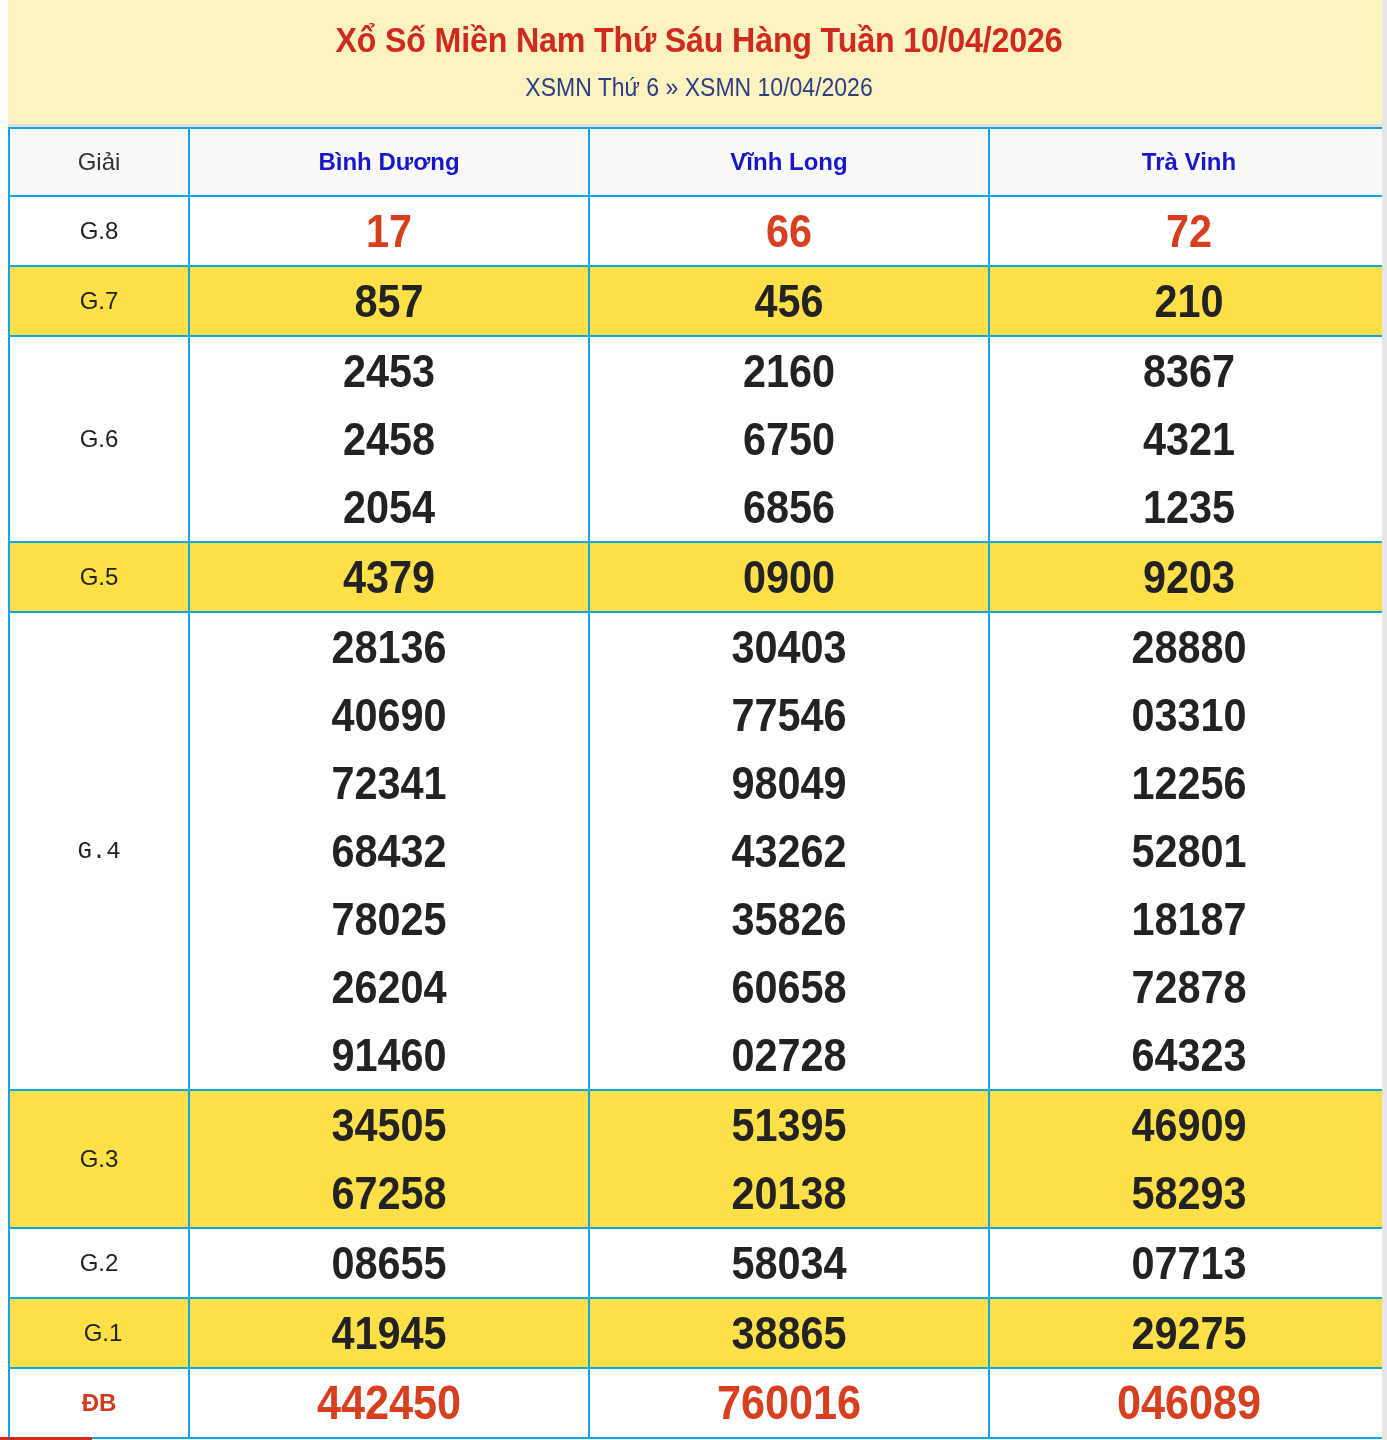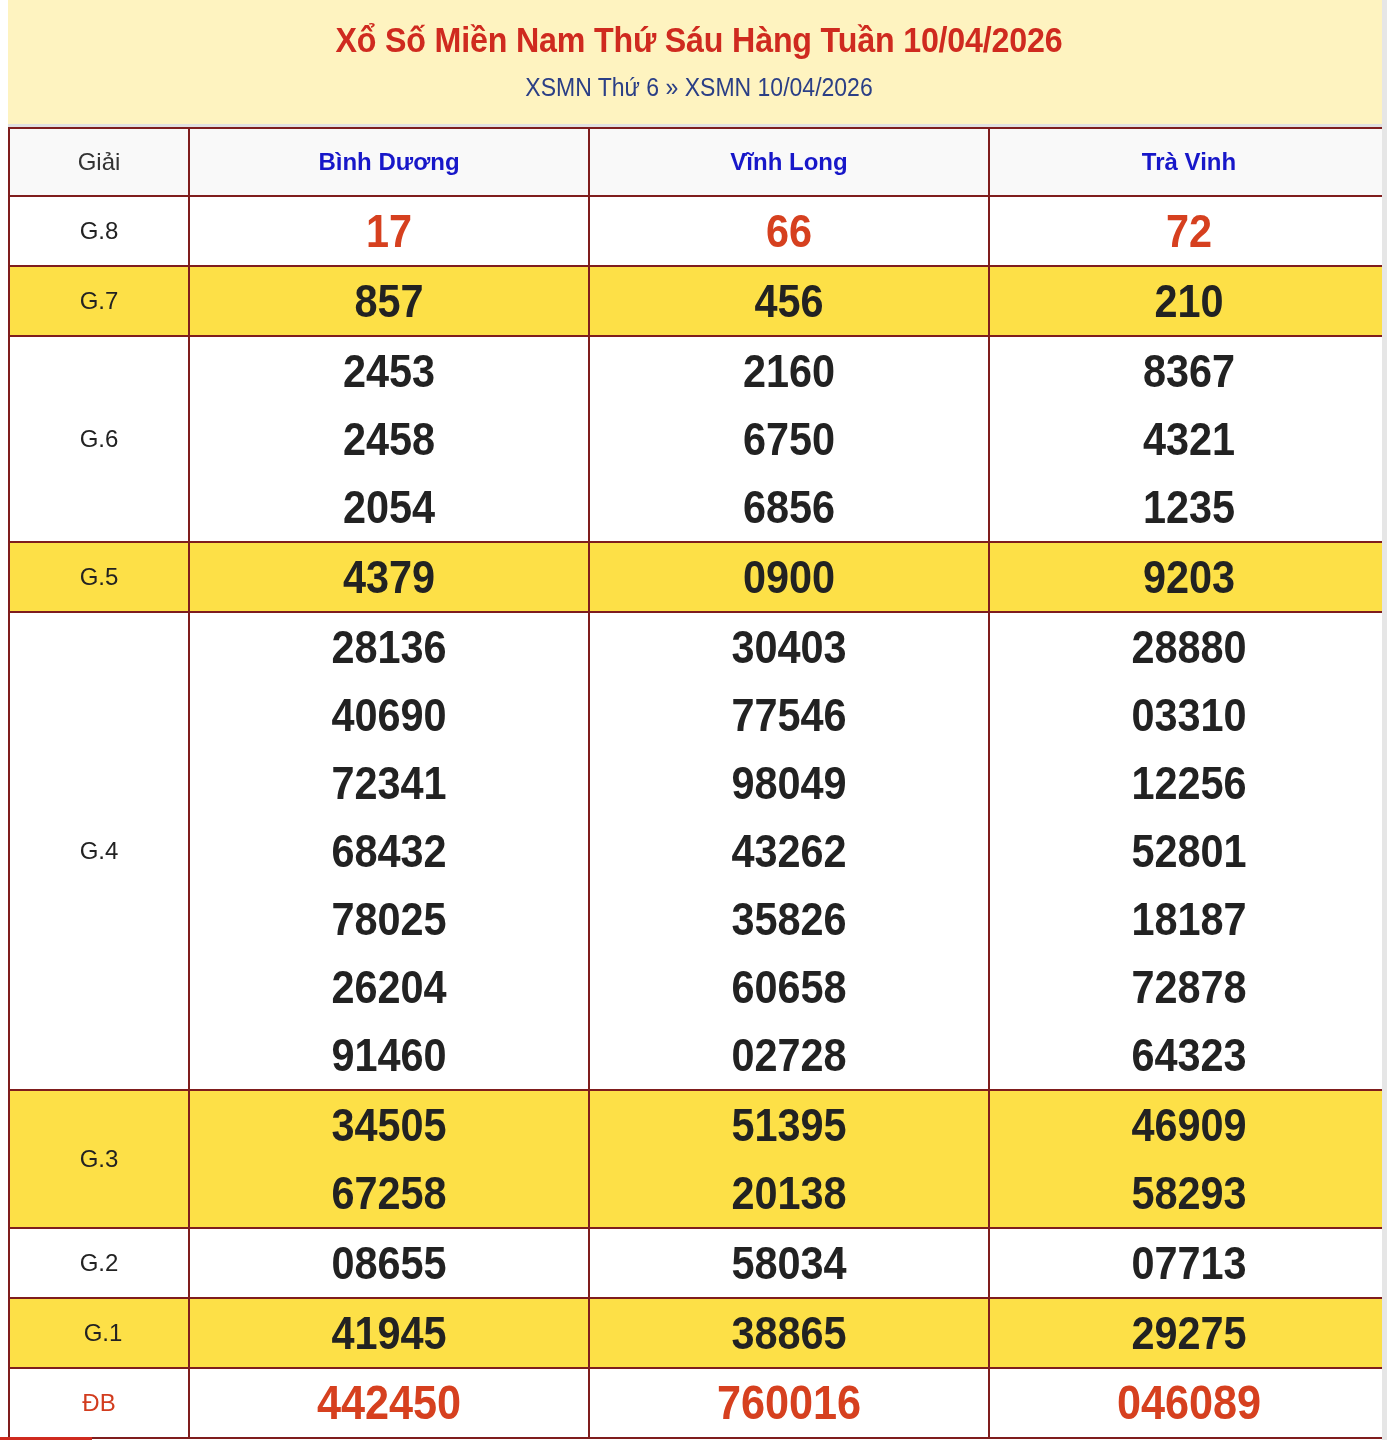--- a/index.html
+++ b/index.html
@@ -4,21 +4,21 @@
 <style>
   html, body { margin:0; padding:0; background:#fff; }
   body { width:1387px; height:1440px; overflow:hidden; position:relative; font-family:"Liberation Sans", sans-serif; }
   .wrap { position:absolute; left:8px; top:0; width:1382px; }
   .right-edge { position:absolute; left:1382px; top:0; width:5px; height:1440px; background:#e6e6e6; }
   .banner { background:#fef3c0; height:124px; text-align:center; border-bottom:3px solid #e0e0e0; box-sizing:content-box; }
   .banner h1 { margin:0; padding-top:20px; font-size:35px; font-weight:bold; color:#cf2a1f; line-height:40px; letter-spacing:-0.2px; transform:scaleX(0.92); }
   .banner .crumb { margin-top:12px; font-size:25px; color:#2b3f86; line-height:30px; transform:scaleX(0.92); }
   .crumb span { cursor:pointer; }
   table { border-collapse:collapse; width:1382px; table-layout:fixed; }
-  td, th { border:2px solid #7f1d1d; text-align:center; vertical-align:middle; padding:0; }
+  td, th { border:2px solid #0ea5e9; text-align:center; vertical-align:middle; padding:0; }
   th { height:66px; background:#f9f9f9; font-weight:normal; }
   th.lbl { font-size:24px; color:#333; }
   th.prov { font-size:24px; font-weight:bold; color:#1717c9; }
   td.lbl { font-size:24px; color:#222; }
   td.lbl.db { color:#d23c1e; }
   .num { font-size:46px; font-weight:bold; color:#222; line-height:68px; display:block; transform:scaleX(0.9); }
   .num.red { color:#d6401f; }
   .num.big { font-size:48px; }
   tr.g { background:#fde047; }
   tr.w { background:#fff; }
@@ -102,21 +102,21 @@
             <span class="num">4379</span>
           </td>
           <td>
             <span class="num">0900</span>
           </td>
           <td>
             <span class="num">9203</span>
           </td>
         </tr>
         <tr class="w">
-          <td class="lbl" style="height: 476px;">G.4</td>
+          <td class="lbl" style="height: 476px; font-family: Liberation Mono, monospace;">G.4</td>
           <td>
             <span class="num">28136</span>
             <span class="num">40690</span>
             <span class="num">72341</span>
             <span class="num">68432</span>
             <span class="num">78025</span>
             <span class="num">26204</span>
             <span class="num">91460</span>
           </td>
           <td>
@@ -171,21 +171,21 @@
             <span class="num">41945</span>
           </td>
           <td>
             <span class="num">38865</span>
           </td>
           <td>
             <span class="num">29275</span>
           </td>
         </tr>
         <tr class="w">
-          <td class="lbl db" style="height: 66px;">ĐB</td>
+          <td class="lbl db" style="height: 66px; font-weight: bold;">ĐB</td>
           <td>
             <span class="num red big">442450</span>
           </td>
           <td>
             <span class="num red big">760016</span>
           </td>
           <td>
             <span class="num red big">046089</span>
           </td>
         </tr>

